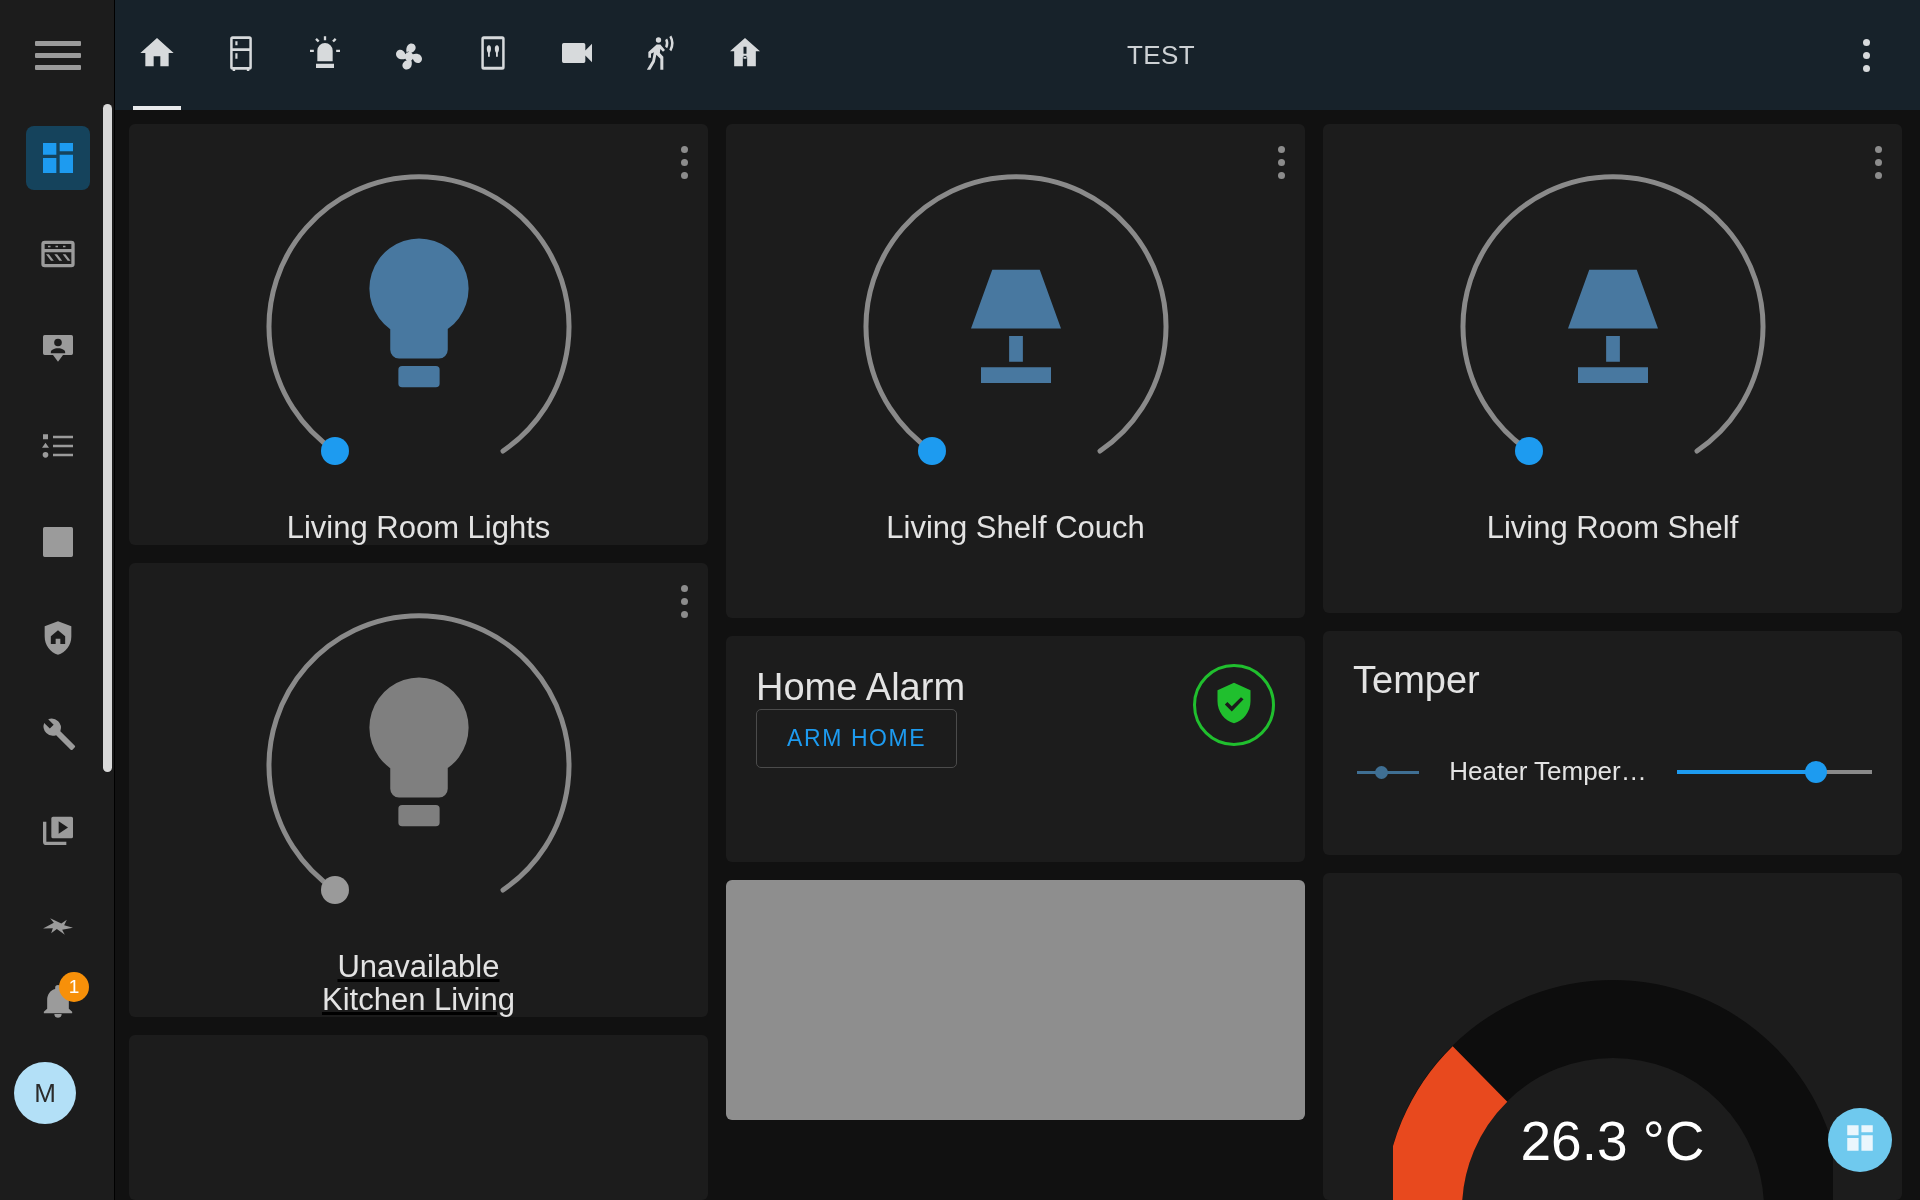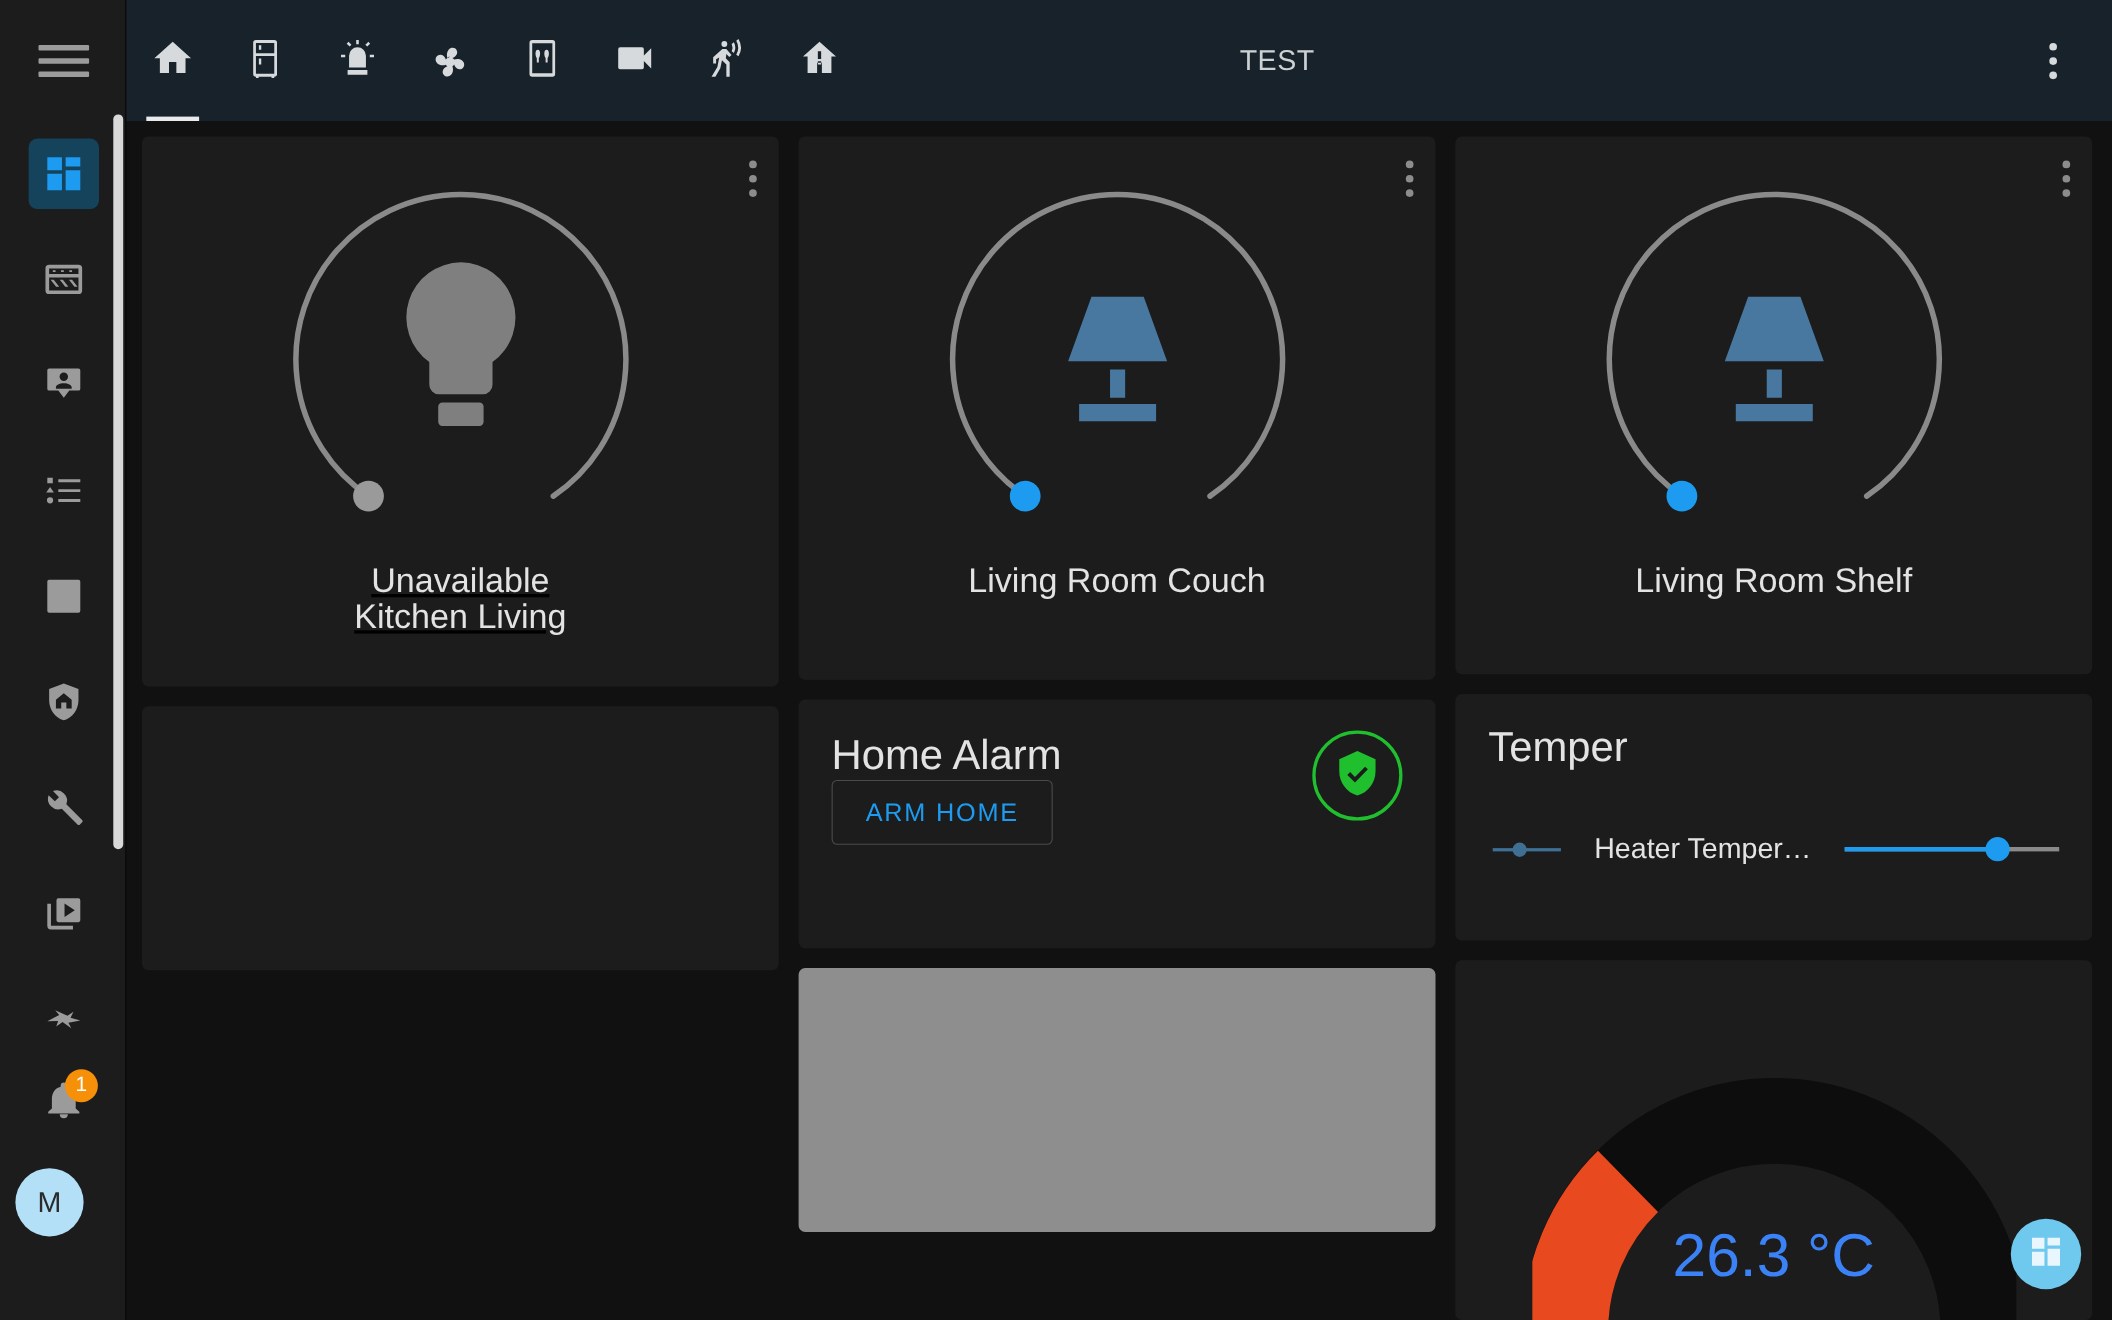--- a/index.html
+++ b/index.html
@@ -192,21 +192,21 @@
     width: 56px; height: 56px; cursor: pointer;
   }
   .media-power svg { width: 56px; height: 56px; fill: #ffffff; }
 
   
   .gauge-card { height: 330px; overflow: hidden; position: relative; }
   .gauge-wrap { position: absolute; left: 50%; transform: translateX(-50%); top: 46px; width: 440px; height: 300px; }
   .gauge-wrap svg { width: 440px; height: 300px; }
   .gauge-value {
     position: absolute; left: 50%; transform: translateX(-50%);
-    top: 236px; color: #3b82f6; font-size: 55px; white-space: nowrap;
+    top: 236px; color: #ffffff; font-size: 55px; white-space: nowrap;
   }
 
   .stub { background: #1c1c1c; border-radius: 6px; height: 240px; }
   .stub.grey { background: #8e8e8e; }
 
   .fab {
     position: absolute; right: 28px; bottom: 28px;
     width: 64px; height: 64px; border-radius: 50%;
     background: #6fc9ee;
     display: flex; align-items: center; justify-content: center;
@@ -415,20 +415,41 @@
             <i></i>
             <i></i>
           </div>
       </div>
     </div>
 
     <div class="board">
 
       <div class="col">
 
+        <div class="card light-card">
+          <div class="card-kebab">
+            <div class="kebab dim">
+                <i></i>
+                <i></i>
+                <i></i>
+              </div>
+          </div>
+          <div class="dial">
+            <svg viewBox="0 0 360 360">
+              <path d="M96 305 A150 150 0 1 1 264 305" fill="none" stroke="#8a8a8a" stroke-width="5" stroke-linecap="round"></path>
+              <circle cx="96" cy="305" r="14" fill="#1d9bf0"></circle>
+            </svg>
+            <div class="bulb">
+              <svg viewBox="0 0 24 30">
+                  <path d="M12 1a8 8 0 0 0-4.6 14.5v3.3a1.4 1.4 0 0 0 1.4 1.4h6.4a1.4 1.4 0 0 0 1.4-1.4v-3.3A8 8 0 0 0 12 1M9.3 21.4h5.4a.6.6 0 0 1 .6.6v2.2a.6.6 0 0 1-.6.6H9.3a.6.6 0 0 1-.6-.6V22a.6.6 0 0 1 .6-.6z" fill="#4878a0"></path>
+                </svg>
+            </div>
+          </div>
+          <div class="light-name">Living Room Lights</div>
+        </div>
 
         <div class="card light-card small">
           <div class="card-kebab">
             <div class="kebab dim">
                 <i></i>
                 <i></i>
                 <i></i>
               </div>
           </div>
           <div class="dial">
@@ -465,21 +486,21 @@
             <svg viewBox="0 0 360 360">
               <path d="M96 305 A150 150 0 1 1 264 305" fill="none" stroke="#8a8a8a" stroke-width="5" stroke-linecap="round"></path>
               <circle cx="96" cy="305" r="14" fill="#1d9bf0"></circle>
             </svg>
             <div class="bulb">
               <svg viewBox="0 0 24 24">
                   <path d="M8.2 3h7.6l3.4 9.4H4.8L8.2 3M10.9 13.6h2.2v4.1h-2.2v-4.1M6.4 18.6h11.2v2.5H6.4v-2.5z" fill="#4878a0"></path>
                 </svg>
             </div>
           </div>
-          <div class="light-name">Living Room Couch</div>
+          <div class="light-name">Living Shelf Couch</div>
         </div>
 
         <div class="card alarm-card">
           <div class="alarm-title">Home Alarm</div>
           <div class="alarm-badge">
             <span>
               <svg viewBox="0 0 24 24">
                   <path d="M12 1 3 5v6c0 5.6 3.8 10.7 9 12 5.2-1.3 9-6.4 9-12V5l-9-4m-1.2 15.6L7 12.8l1.4-1.4 2.4 2.4 5-5L17.2 10l-6.4 6.6z"></path>
                 </svg>
             </span>

